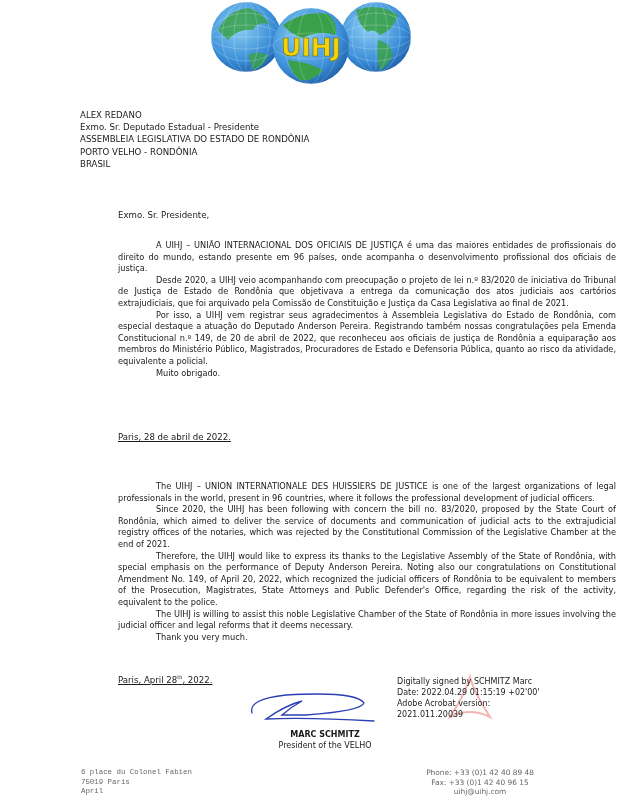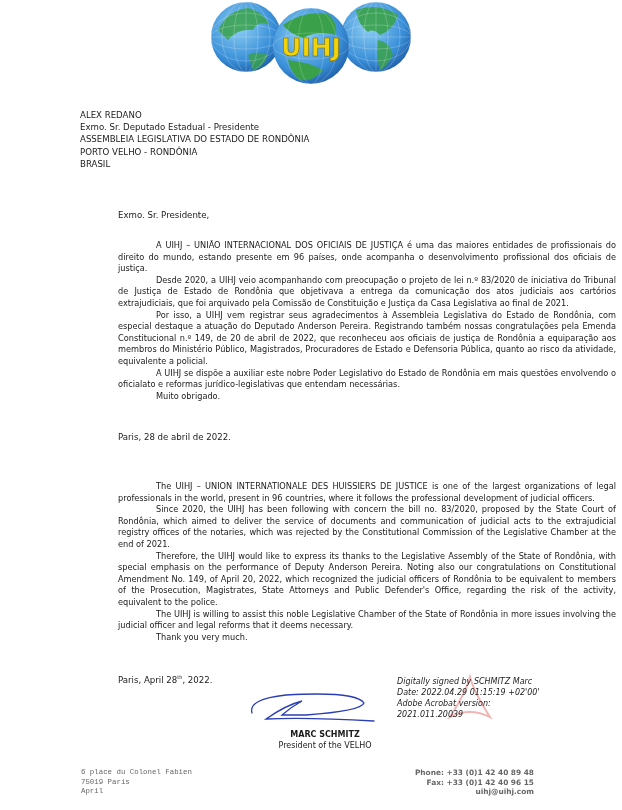--- a/index.html
+++ b/index.html
@@ -7,30 +7,30 @@
          font-family: "DejaVu Sans", sans-serif; color: #1a1a1a; }
   .logo { position: absolute; left: 208px; top: 0; width: 206px; height: 86px; }
   .abs { position: absolute; }
   .addr { left: 80px; top: 109px; font-size: 8.6px; line-height: 12.2px; }
   .addr div { white-space: nowrap; }
   .greeting { left: 118px; top: 210px; font-size: 8.6px; }
   .para-block { left: 80px; width: 498px; font-size: 8.2px; line-height: 11.6px; text-align: justify; margin-left: 38px; }
   .para-block p { margin: 0; text-indent: 38px; }
   .pt-block { top: 240px; }
   .en-block { top: 481px; }
-  .date { font-size: 8.6px; left: 118px; }
+  .date { font-size: 8.6px; left: 118px; text-decoration: underline; }
   .date-pt { top: 432px; }
   .date-en { top: 674px; }
-  .sig-info { left: 397px; top: 676px; font-size: 8px; line-height: 11px; color: #222; font-style: italic; }
+  .sig-info { left: 397px; top: 676px; font-size: 8px; line-height: 11px; color: #222; }
   .sig-info div { white-space: nowrap; }
   .signature { left: 246px; top: 691px; width: 130px; height: 34px; }
   .signer { left: 270px; top: 729px; width: 110px; text-align: center; font-size: 8px; line-height: 11px; }
   .signer .name { font-weight: bold; text-align: center; }
   .footer-left { left: 81px; top: 768px; font-size: 7.4px; line-height: 9.6px; color: #666; font-family: Liberation Mono, monospace; }
-  .footer-right { right: 88px; top: 768px; font-size: 7.4px; line-height: 9.6px; color: #666; text-align: right; font-weight: bold; }
+  .footer-right { right: 88px; top: 768px; font-size: 7.4px; line-height: 9.6px; color: #666; text-align: center; }
   .acrobat-mark { left: 440px; top: 672px; width: 60px; height: 60px; opacity: 0.35; }
 </style>
 </head>
 <body>
 
 <svg class="logo" viewBox="0 0 206 86" xmlns="http://www.w3.org/2000/svg">
   <defs>
     <radialGradient id="g1" cx="40%" cy="35%" r="70%">
       <stop offset="0%" stop-color="#8fd0f5"></stop>
       <stop offset="70%" stop-color="#3a8fd8"></stop>
@@ -83,21 +83,20 @@
   <div>PORTO VELHO - RONDÔNIA</div>
   <div>BRASIL</div>
 </div>
 
 <div class="abs greeting">Exmo. Sr. Presidente,</div>
 
 <div class="abs para-block pt-block">
   <p>A UIHJ – UNIÃO INTERNACIONAL DOS OFICIAIS DE JUSTIÇA é uma das maiores entidades de profissionais do direito do mundo, estando presente em 96 países, onde acompanha o desenvolvimento profissional dos oficiais de justiça.</p>
   <p>Desde 2020, a UIHJ veio acompanhando com preocupação o projeto de lei n.º 83/2020 de iniciativa do Tribunal de Justiça de Estado de Rondônia que objetivava a entrega da comunicação dos atos judiciais aos cartórios extrajudiciais, que foi arquivado pela Comissão de Constituição e Justiça da Casa Legislativa ao final de 2021.</p>
   <p>Por isso, a UIHJ vem registrar seus agradecimentos à Assembleia Legislativa do Estado de Rondônia, com especial destaque a atuação do Deputado Anderson Pereira. Registrando também nossas congratulações pela Emenda Constitucional n.º 149, de 20 de abril de 2022, que reconheceu aos oficiais de justiça de Rondônia a equiparação aos membros do Ministério Público, Magistrados, Procuradores de Estado e Defensoria Pública, quanto ao risco da atividade, equivalente a policial.</p>
-  <p>A UIHJ se dispõe a auxiliar este nobre Poder Legislativo do Estado de Rondônia em mais questões envolvendo o oficialato e reformas jurídico-legislativas que entendam necessárias.</p>
   <p>Muito obrigado.</p>
 </div>
 <div class="abs date date-pt">Paris, 28 de abril de 2022.</div>
 
 <div class="abs para-block en-block">
   <p>The UIHJ – UNION INTERNATIONALE DES HUISSIERS DE JUSTICE is one of the largest organizations of legal professionals in the world, present in 96 countries, where it follows the professional development of judicial officers.</p>
   <p>Since 2020, the UIHJ has been following with concern the bill no. 83/2020, proposed by the State Court of Rondônia, which aimed to deliver the service of documents and communication of judicial acts to the extrajudicial registry offices of the notaries, which was rejected by the Constitutional Commission of the Legislative Chamber at the end of 2021.</p>
   <p>Therefore, the UIHJ would like to express its thanks to the Legislative Assembly of the State of Rondônia, with special emphasis on the performance of Deputy Anderson Pereira. Noting also our congratulations on Constitutional Amendment No. 149, of April 20, 2022, which recognized the judicial officers of Rondônia to be equivalent to members of the Prosecution, Magistrates, State Attorneys and Public Defender's Office, regarding the risk of the activity, equivalent to the police.</p>
   <p>The UIHJ is willing to assist this noble Legislative Chamber of the State of Rondônia in more issues involving the judicial officer and legal reforms that it deems necessary.</p>
   <p>Thank you very much.</p>

